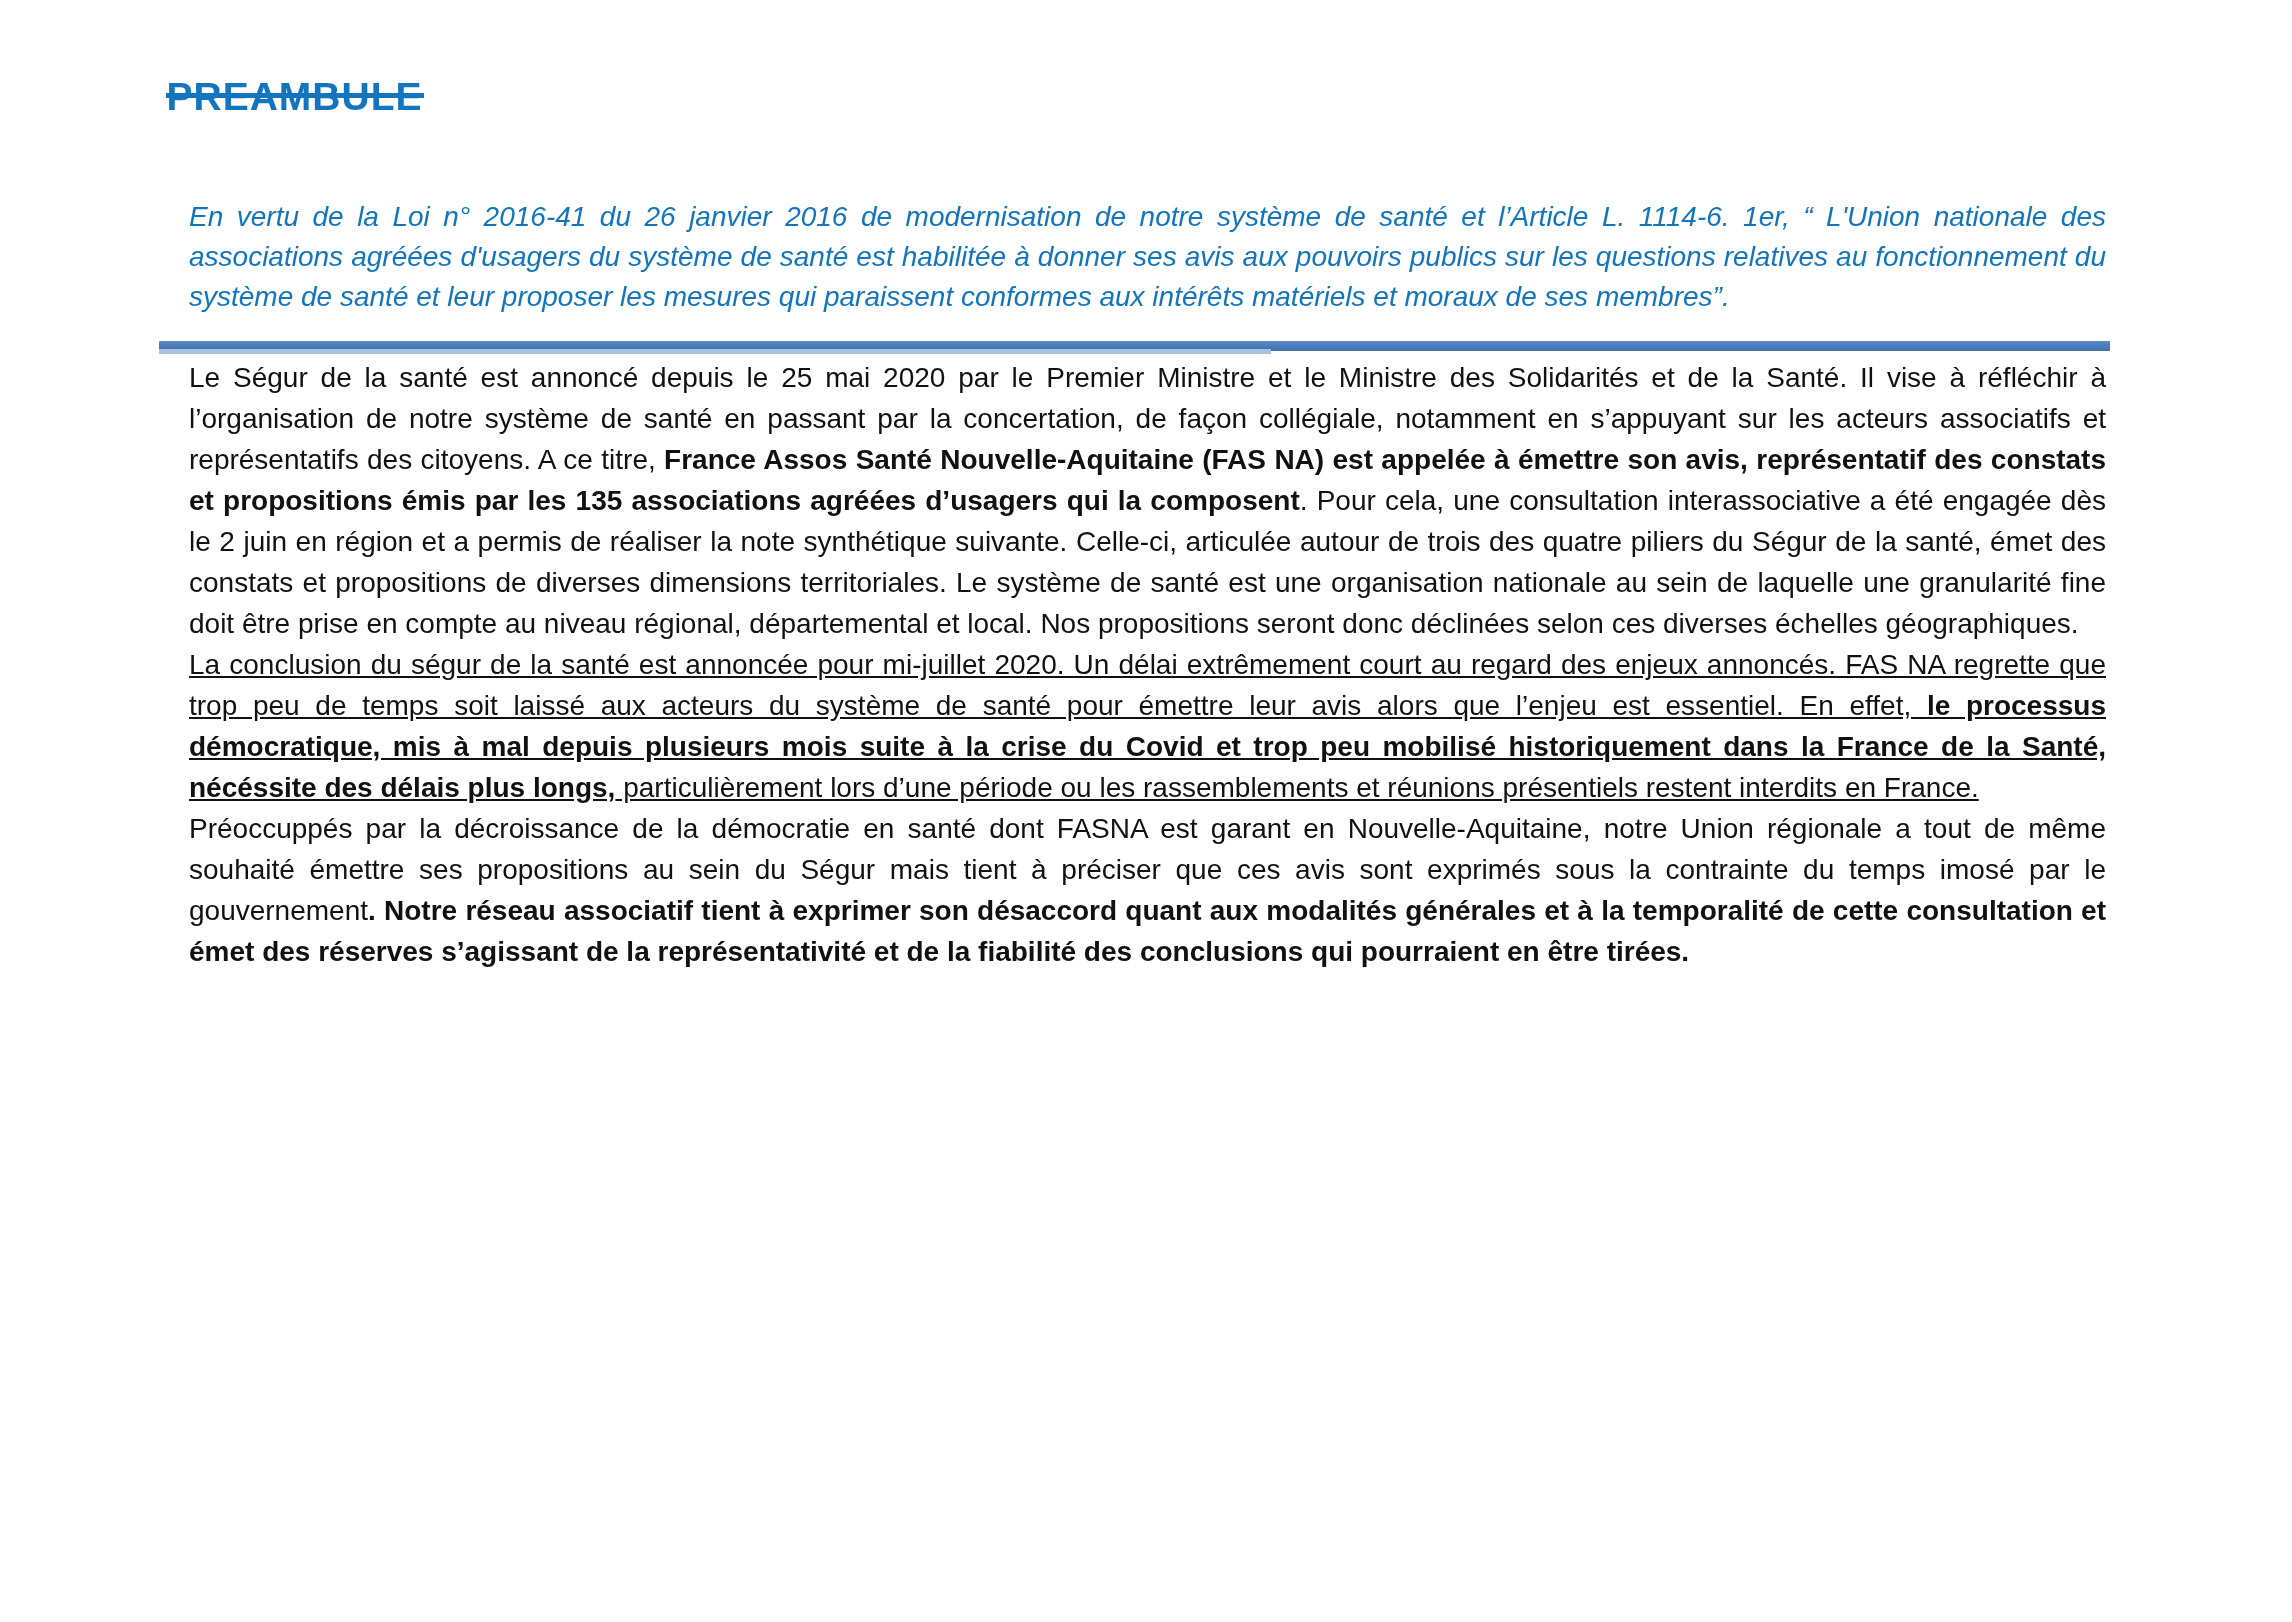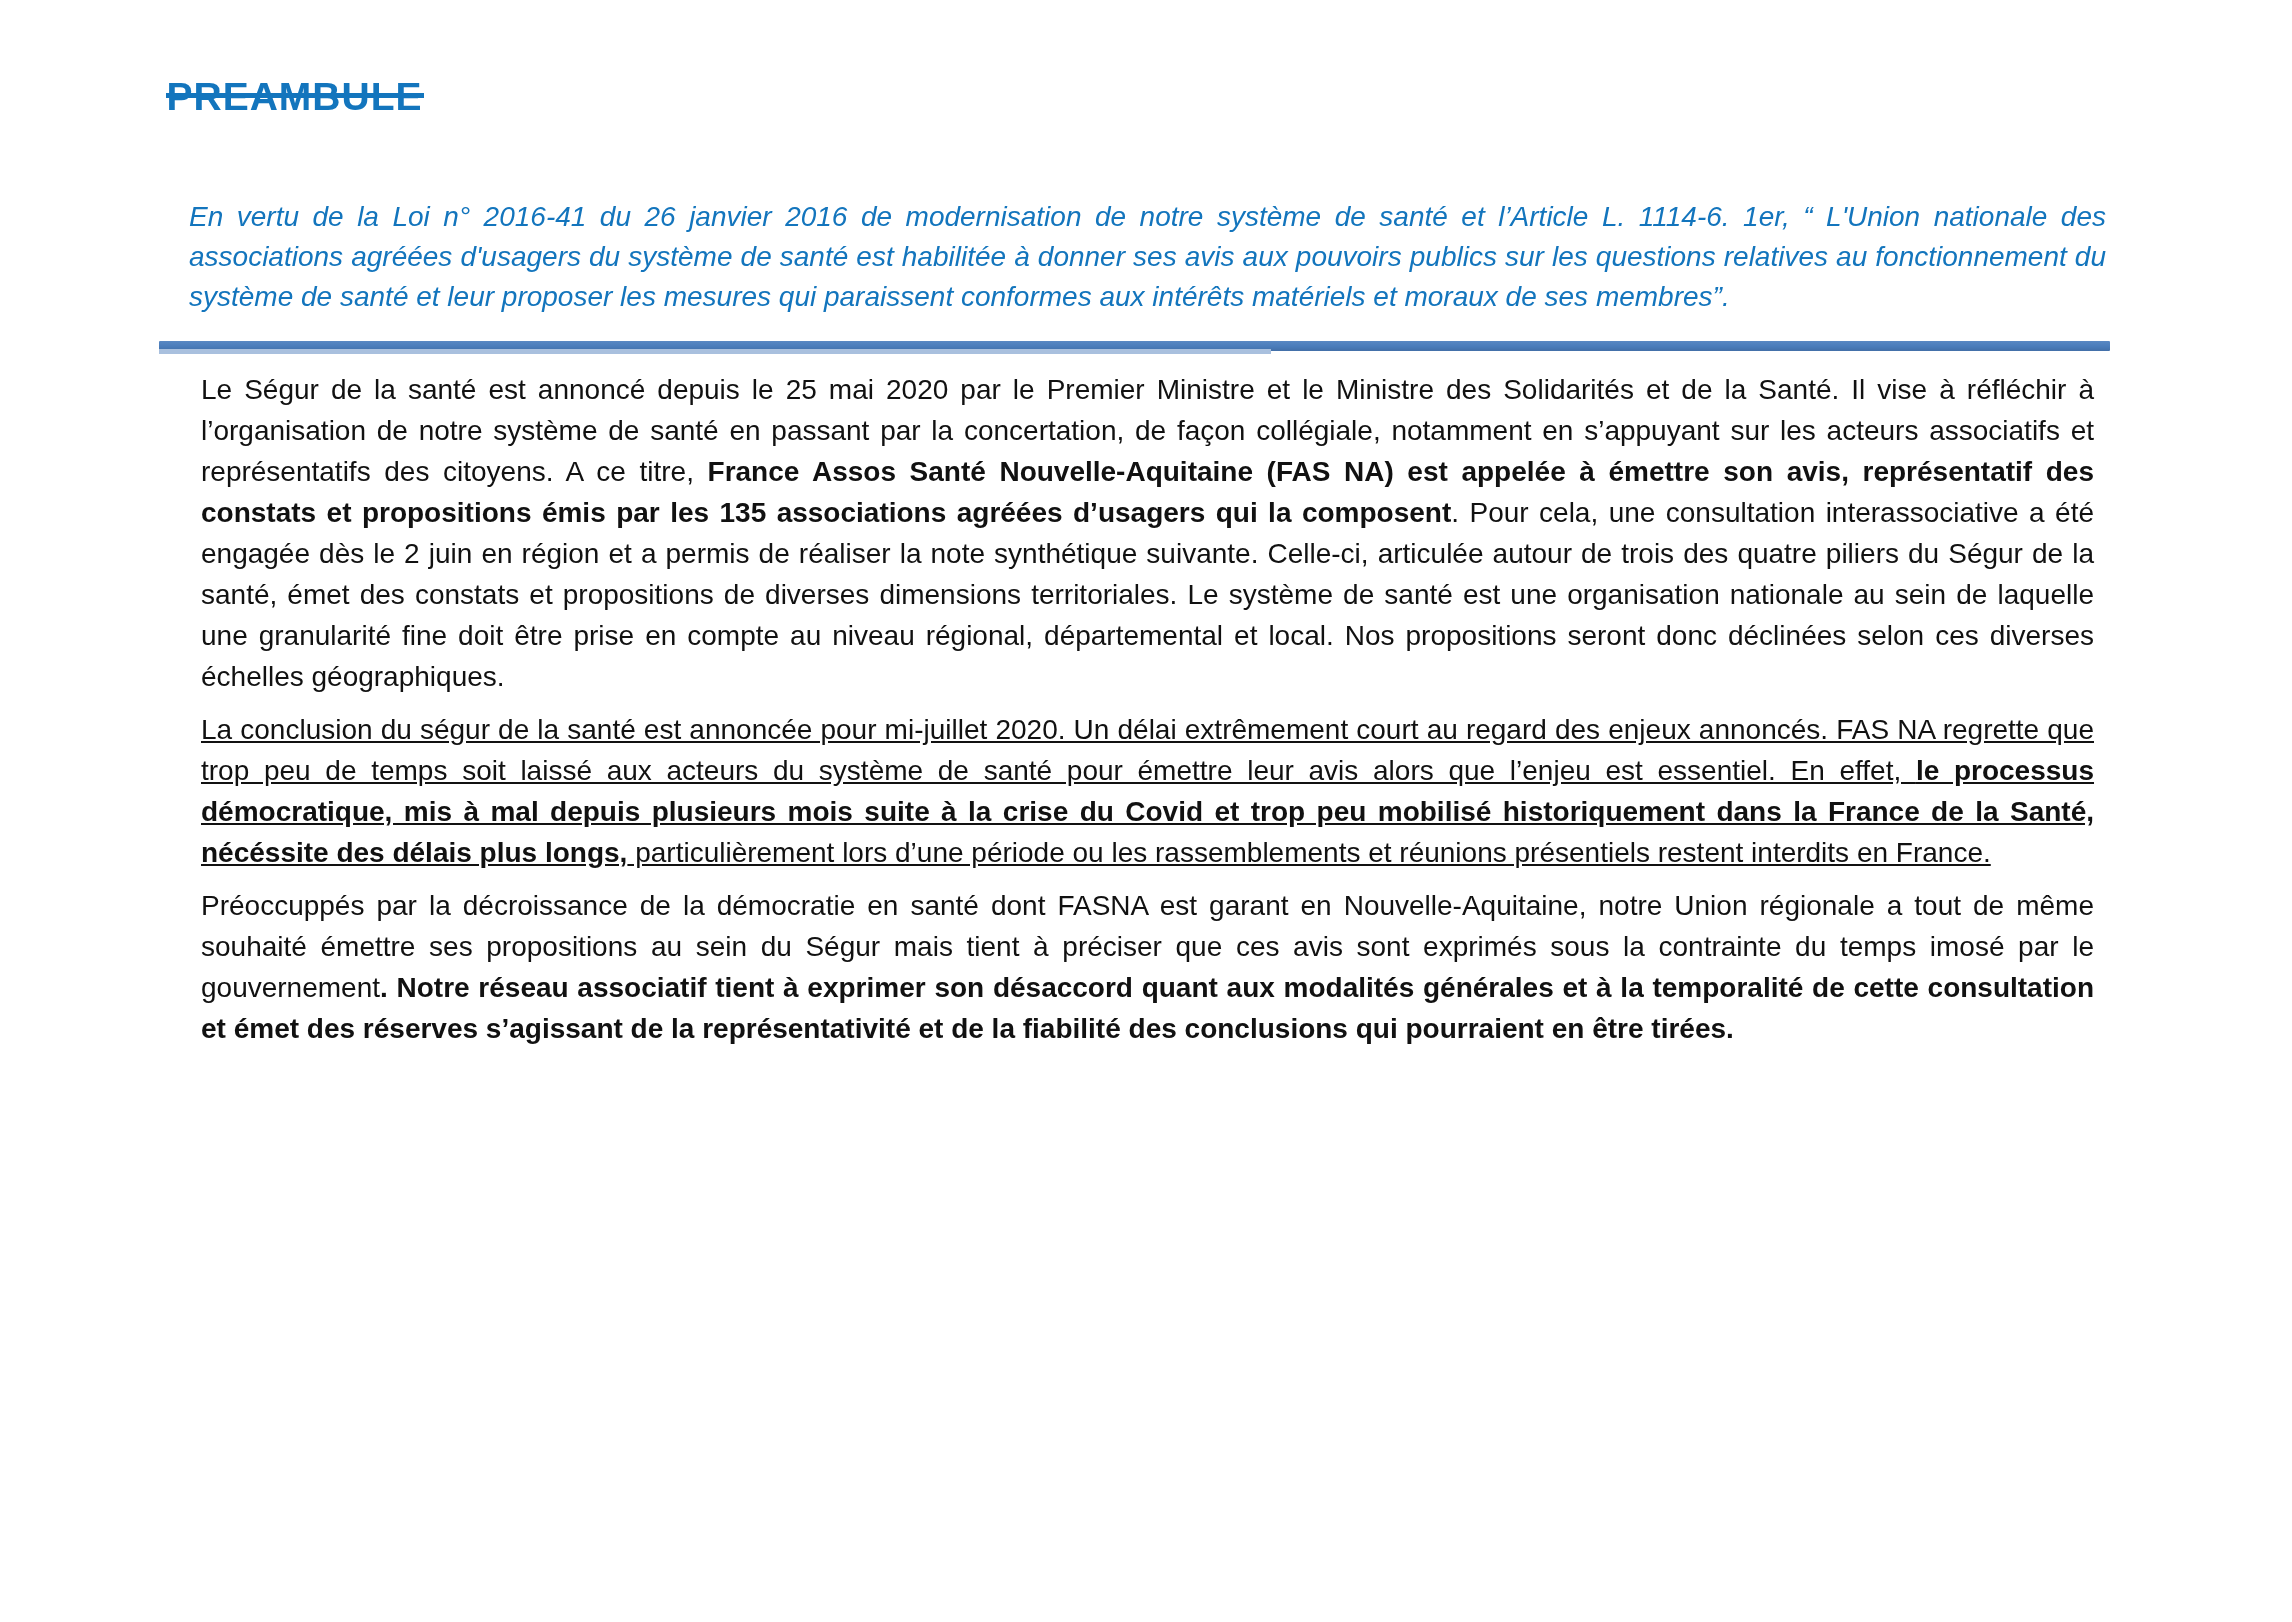--- a/index.html
+++ b/index.html
@@ -70,21 +70,21 @@
   }
   .rule-shadow {
     position: absolute;
     left: -30px;
     top: 7.8px;
     width: 58%;
     height: 4.9px;
     background: var(--rule-shadow);
   }
   .body-text p {
-    margin: 12px;
+    margin: 0;
     font-size: 28px;
     line-height: 41px;
     text-align: justify;
   }
   .para-1 { margin-top: 30px; }
   .para-2 { margin-top: 47px; text-decoration: underline; }
   .para-3 { margin-top: 56px; }
   .seg-b { font-weight: bold; }
   .seg-i { font-style: italic; }
 </style>

